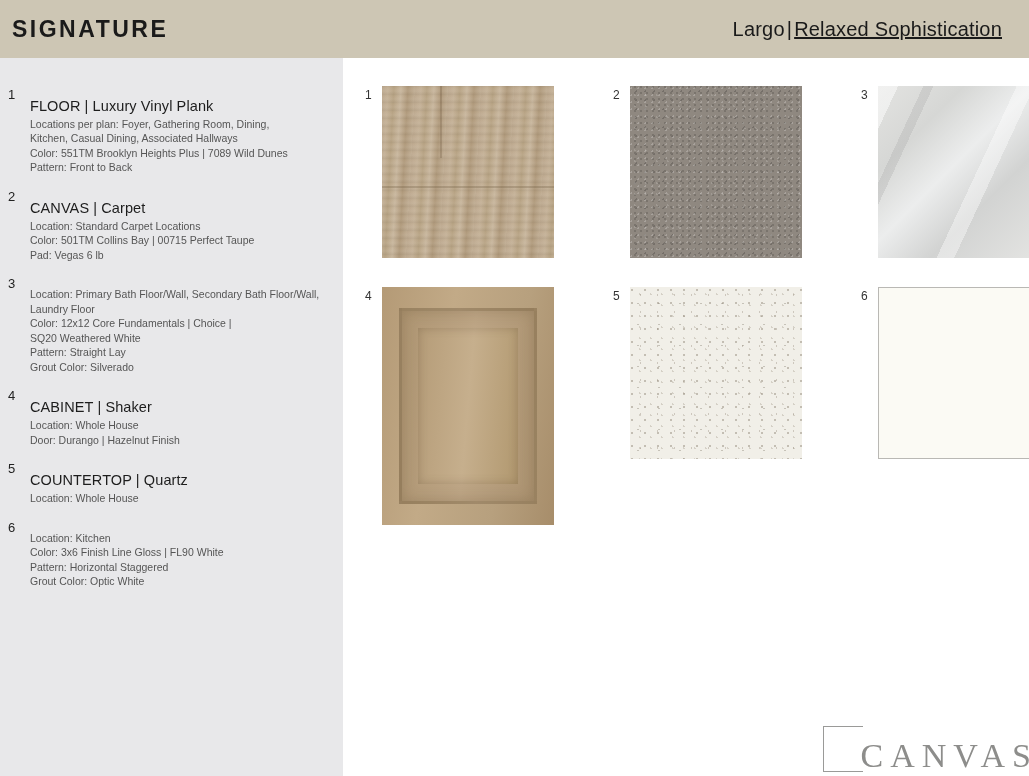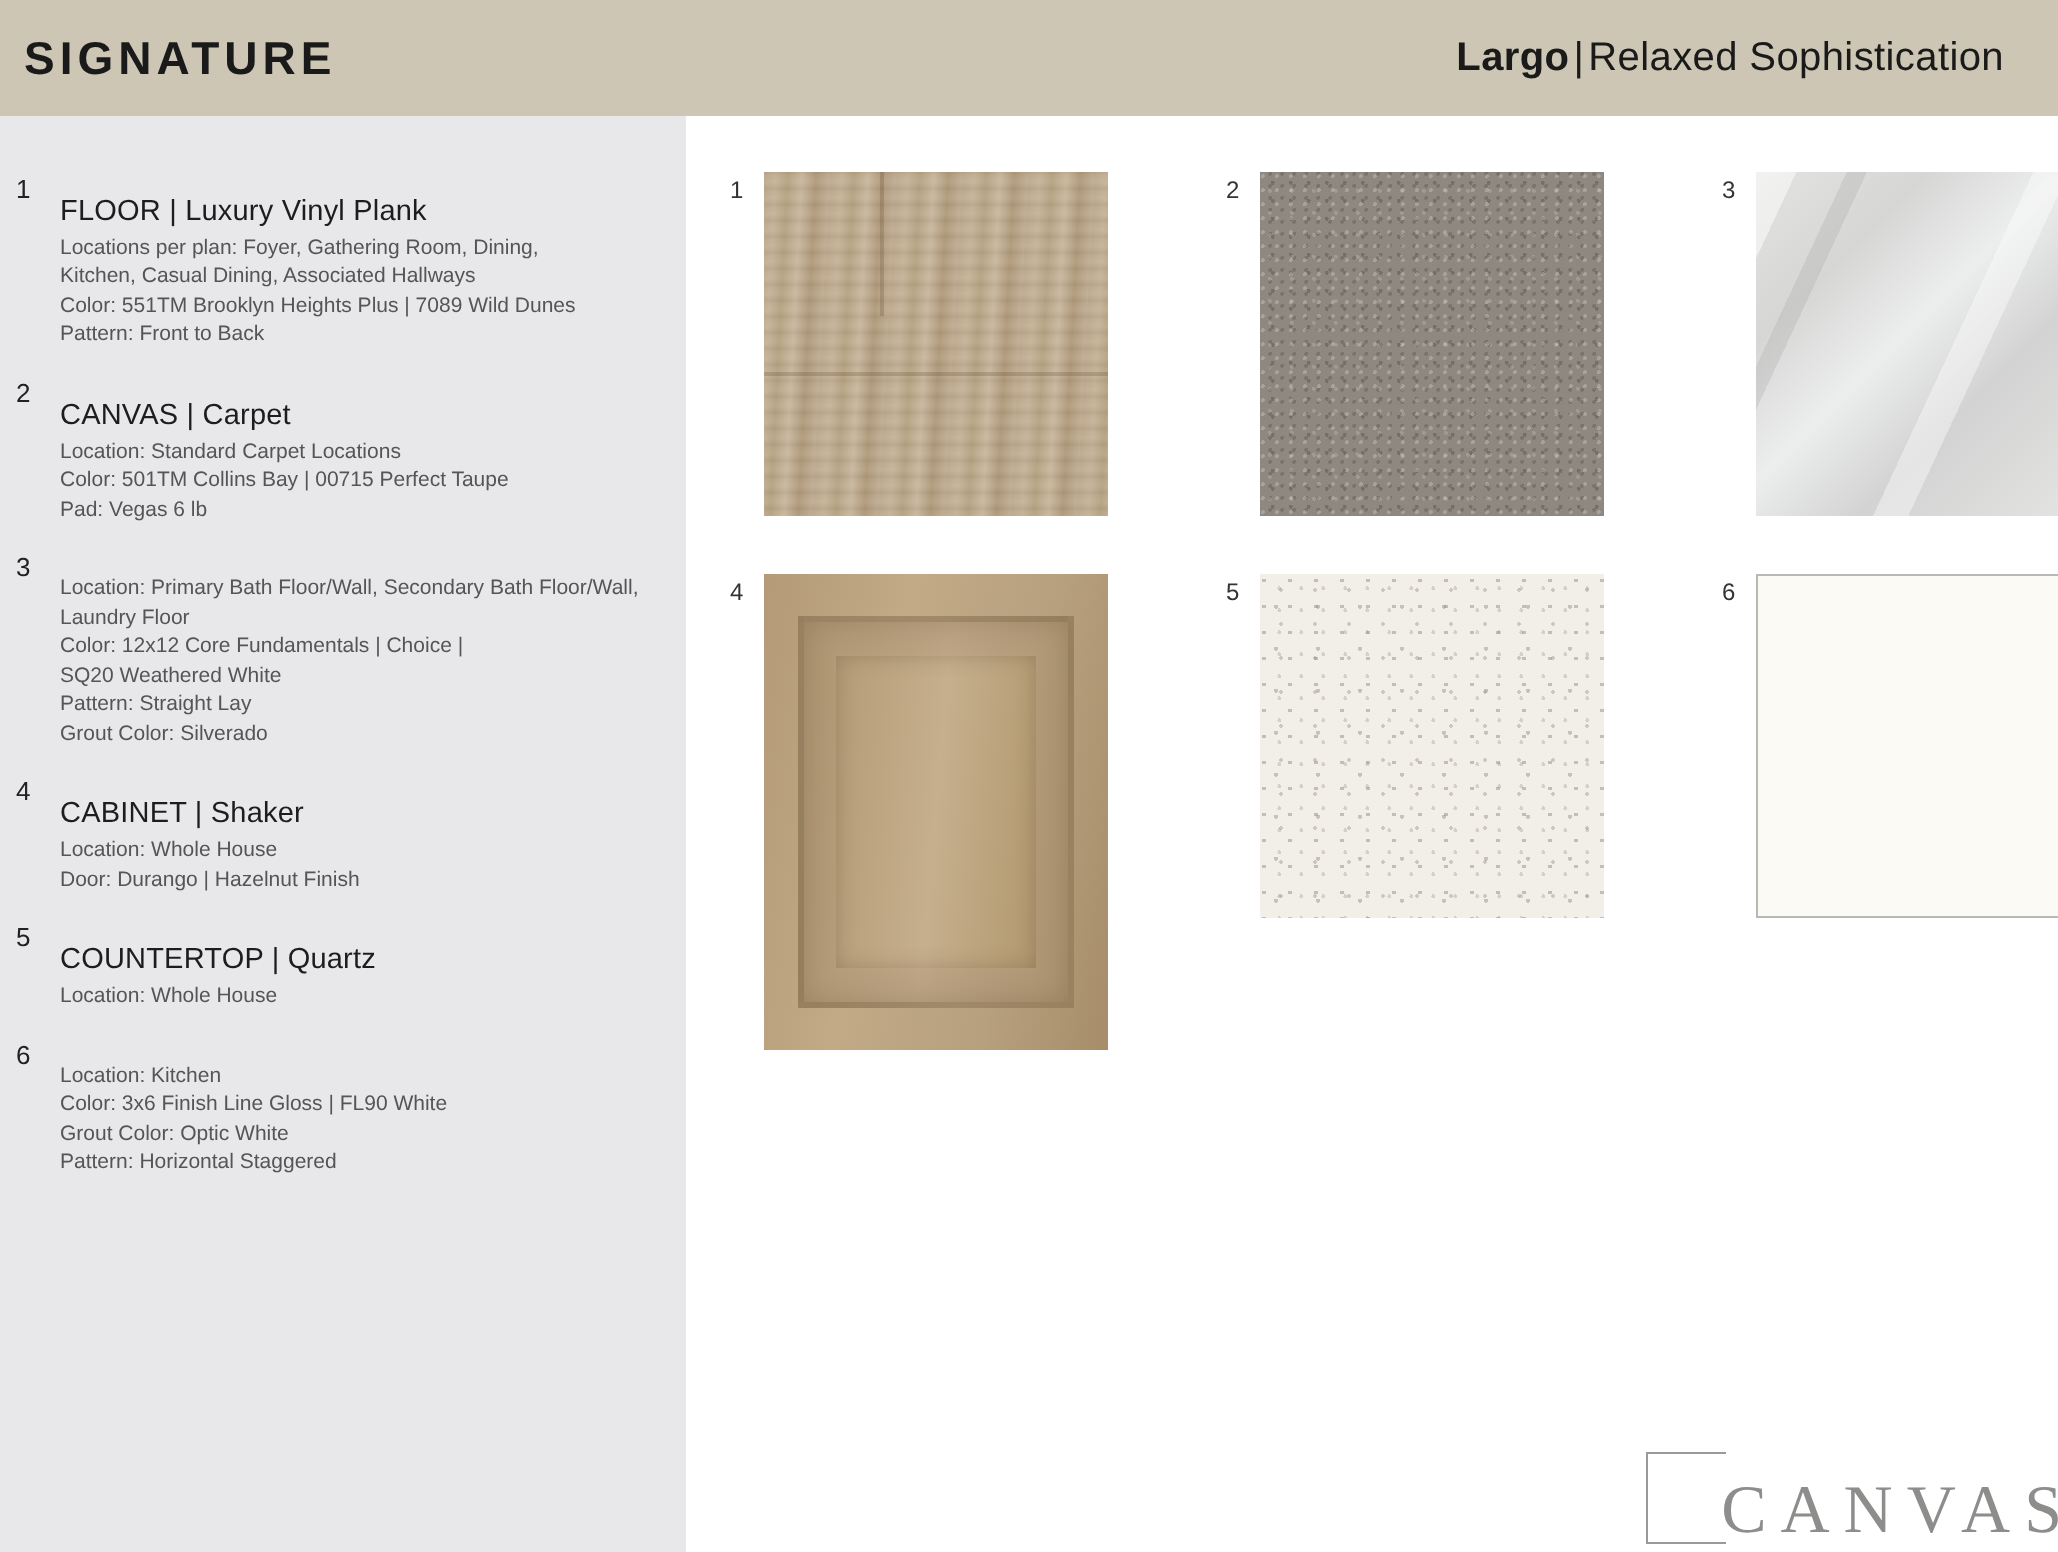--- a/index.html
+++ b/index.html
@@ -31,28 +31,29 @@
     letter-spacing: 2.5px;
     color: #1a1a1a;
   }
   .header-right {
     font-size: 20px;
     color: #1a1a1a;
     letter-spacing: 0.2px;
     white-space: nowrap;
   }
   .header-right .plan-name {
-    font-weight: bold;
+    font-weight: normal;
   }
   .header-right .sep {
     font-weight: normal;
     padding: 0 2px;
   }
   .header-right .tagline {
     font-weight: normal;
+    text-decoration: underline;
   }
 
   
   .body-wrap {
     display: flex;
     height: 718px;
   }
 
   
   .sidebar {
@@ -285,22 +286,22 @@
         <div class="spec-title">COUNTERTOP | Quartz</div>
         <div class="spec-line">Location: Whole House</div>
       </div>
     </div>
 
     <div class="spec-item">
       <div class="spec-num">6</div>
       <div class="spec-body">
         <div class="spec-line">Location: Kitchen</div>
         <div class="spec-line">Color: 3x6 Finish Line Gloss | FL90 White</div>
+        <div class="spec-line">Pattern: Horizontal Staggered</div>
         <div class="spec-line">Grout Color: Optic White</div>
-        <div class="spec-line">Pattern: Horizontal Staggered</div>
       </div>
     </div>
 
   </div>
 
   <div class="main">
     <div class="swatch-grid">
 
       <div class="swatch-row" style="margin-bottom:29px;">
         <div class="swatch-cell">

